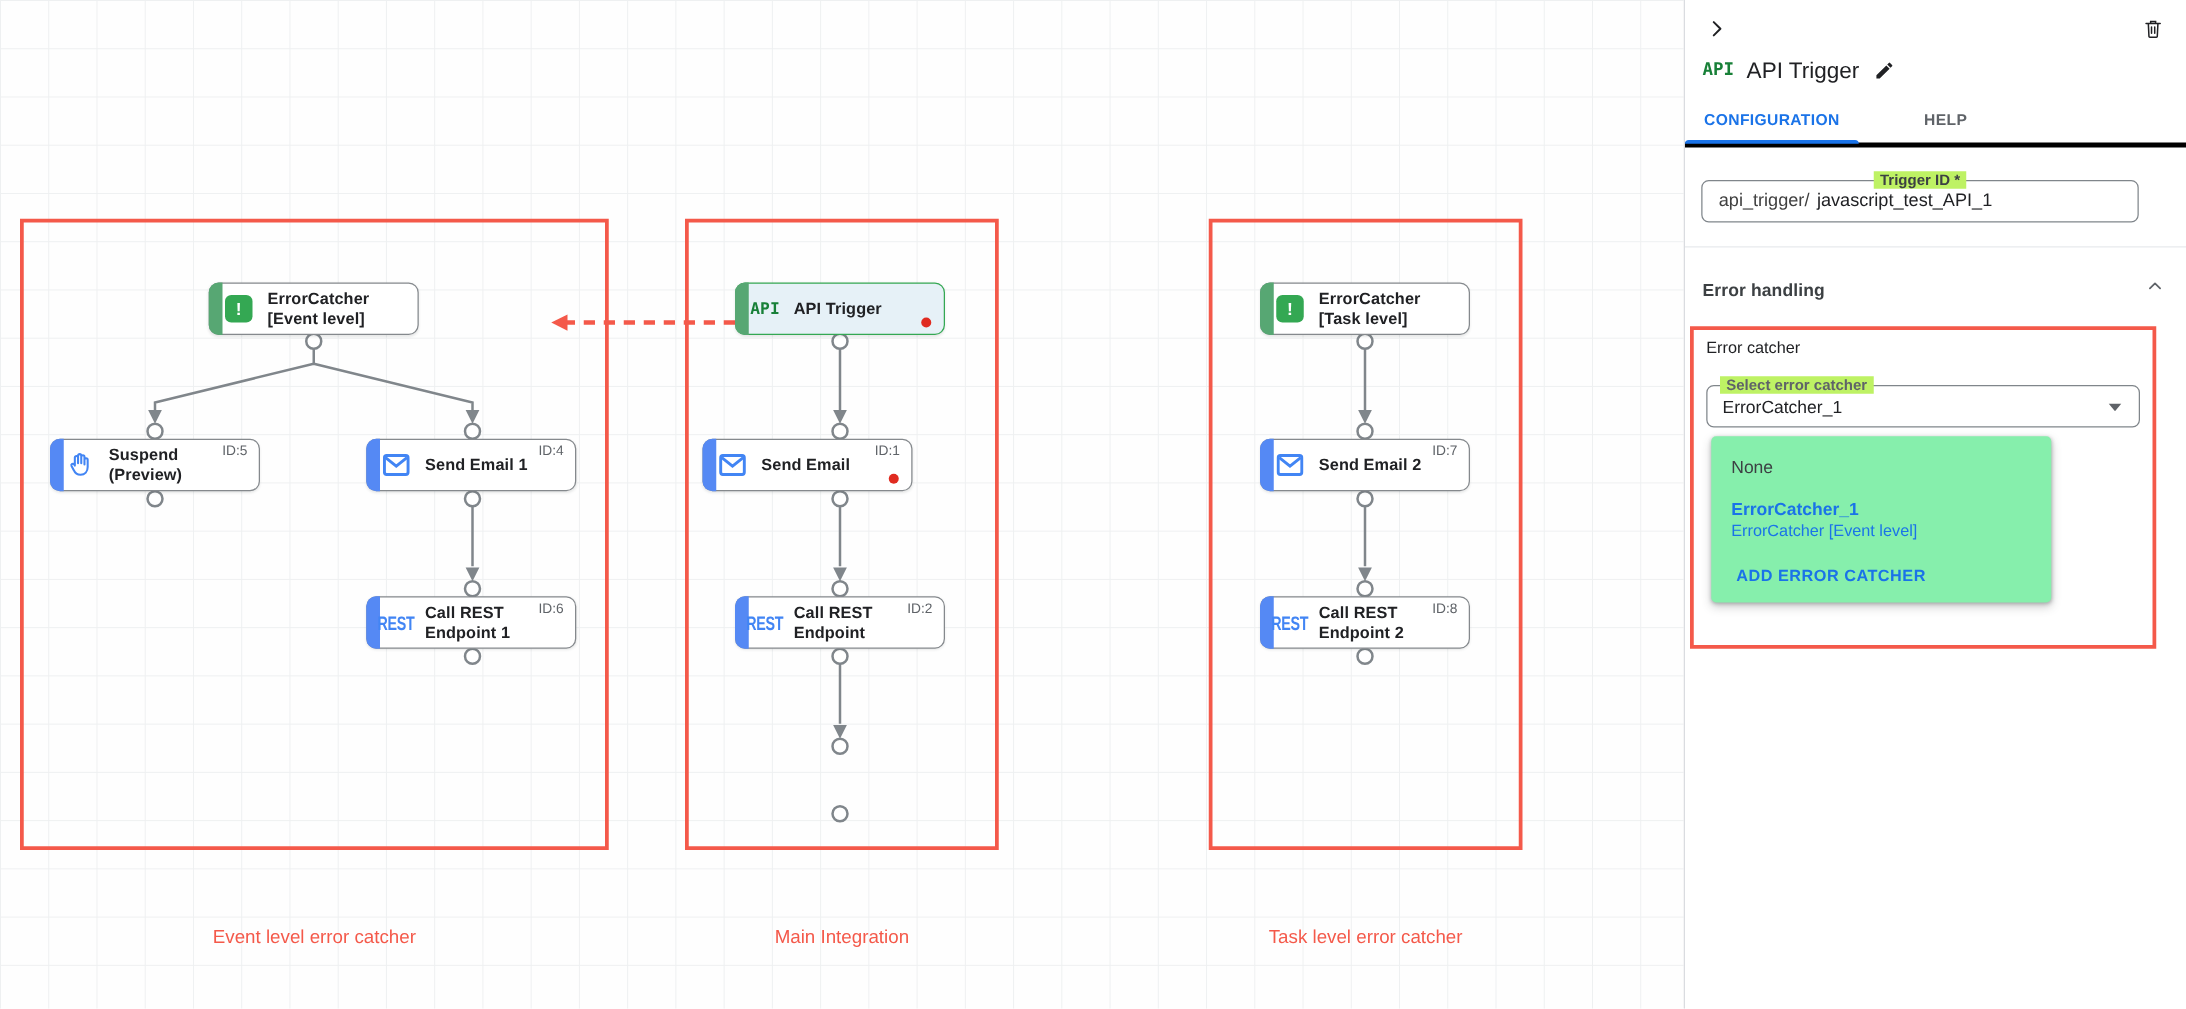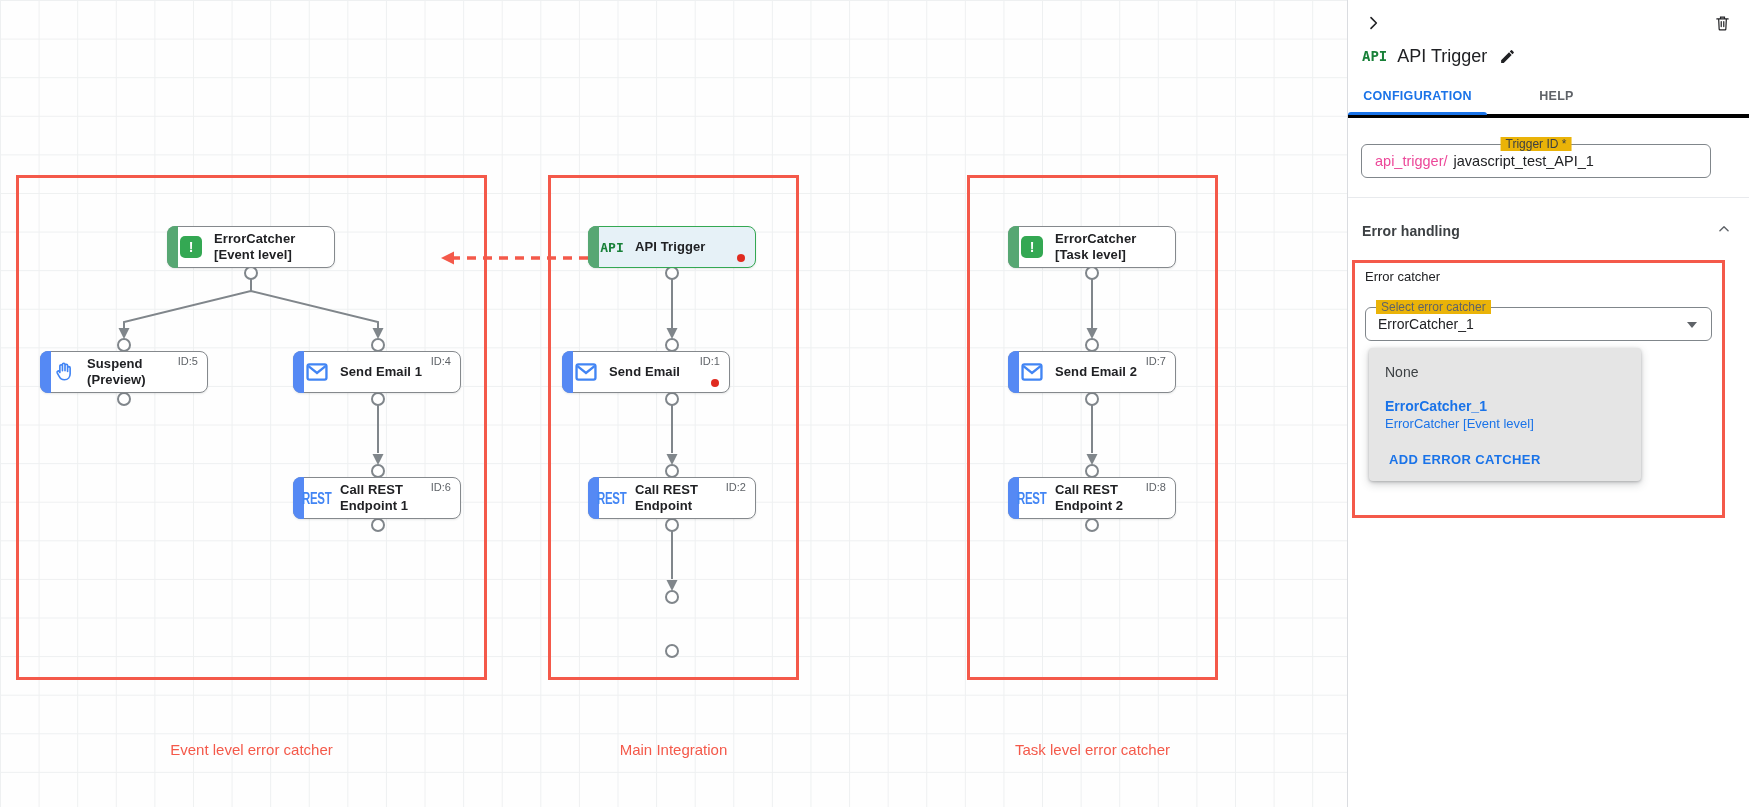--- a/index.html
+++ b/index.html
@@ -53,37 +53,37 @@
   .tab { width:139px; text-align:center; padding:9px 0 11px; font-size:12.5px;
     letter-spacing:.3px; color:#5f6368; font-weight:600; cursor:pointer; position:relative; }
   .tab.active { color:#1a73e8; }
   .tab.active::after { content:""; position:absolute; left:0; right:0; bottom:-1px;
     height:3px; background:#1a73e8; border-radius:3px 3px 0 0; }
   .sec-head { display:flex; justify-content:space-between; align-items:center;
     padding:0 18px 0 14px; margin-top:22px; }
   .sec-head .h { font-size:14px; font-weight:600; color:#3c4043; letter-spacing:.1px; }
   .field { position:relative; border:1px solid #80868b; border-radius:6px; height:34px;
     display:flex; align-items:center; background:#fff; }
-  .flabel { position:absolute; top:-8px; background:#eab308; padding:0 5px; font-size:12px;
-    color:#3c4043; font-weight:400; white-space:nowrap; }
+  .flabel { position:absolute; top:-8px; background:#bef264; padding:0 5px; font-size:12px;
+    color:#3c4043; font-weight:700; white-space:nowrap; }
   #trigger-field { margin:26px 38px 0 13px; }
   #trigger-field .flabel { left:50%; transform:translateX(-50%); }
   #trigger-field .val-row { padding-left:13px; font-size:14.5px; display:flex; gap:6px; }
-  .prefix { color:#ec4899; }
+  .prefix { color:#404040; }
   .value { color:#202124; }
   .divider { border-top:1px solid #e8eaed; margin-top:19px; }
   #err-box { margin:20px 24px 0 4px; border:3px solid #f4594a; padding:6px 10px 34px 10px; }
   #err-box .lbl { font-size:13px; color:#202124; }
   #select-field { margin:23px 0 0 0; cursor:pointer; }
   #select-field .flabel { left:10px; color:#5f6368; }
   #select-field .val-row { padding-left:12px; font-size:14px; color:#202124; }
   .caret { position:absolute; right:14px; top:14px; width:0; height:0;
     border-left:5px solid transparent; border-right:5px solid transparent;
     border-top:6px solid #5f6368; }
-  #menu { margin:7px 0 0 4px; width:272px; background:#e5e5e5; border-radius:4px;
+  #menu { margin:7px 0 0 4px; width:272px; background:#86efac; border-radius:4px;
     box-shadow:0 1px 3px rgba(60,64,67,.3), 0 3px 8px rgba(60,64,67,.25);
     padding:11px 0 14px; }
   .mi { padding:5px 16px; cursor:pointer; }
   .mi .ti { font-size:14px; color:#3c4043; }
   .mi .ti.b { font-weight:600; color:#202124; }
   .mi .ti.blue { color:#1a73e8; font-weight:600; }
   .mi .sub { font-size:13px; color:#3c4043; margin-top:2px; }
   .mi .sub.blue { color:#1a73e8; }
   .add-btn { display:block; background:none; border:none; color:#1a73e8; font-weight:700;
     font-size:13px; letter-spacing:.4px; margin:16px 0 0 20px; cursor:pointer;

